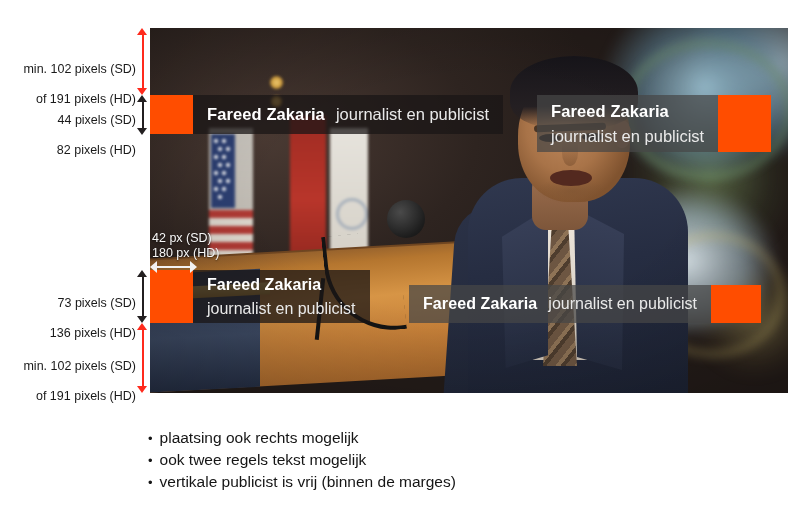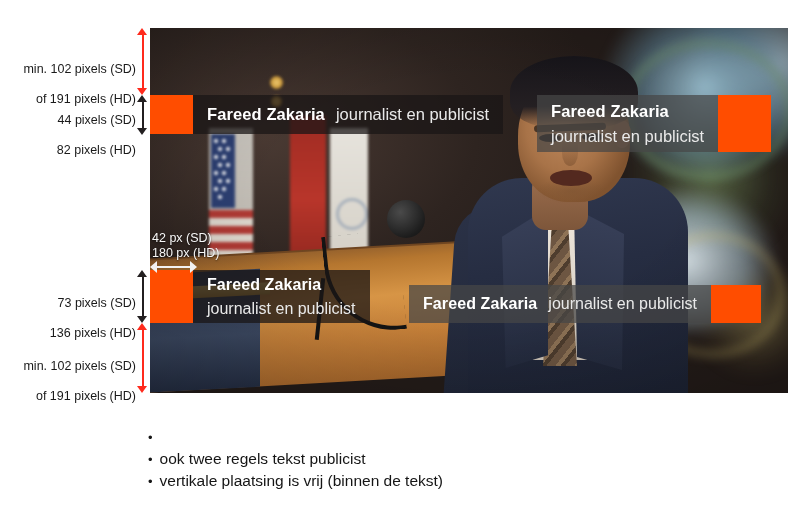--- a/index.html
+++ b/index.html
@@ -368,22 +368,23 @@
 </div>
 <div class="gauge red" style="left:136px;top:323px;height:70px;">
   <span class="head up"></span>
   <span class="shaft"></span>
   <span class="head dn"></span>
 </div>
 
 <div id="bullets">
   <div class="bl">
     <span class="dot">•</span>
+    <span>plaatsing ook rechts mogelijk</span>
   </div>
   <div class="bl">
     <span class="dot">•</span>
-    <span>ook twee regels tekst publicist</span>
+    <span>ook twee regels tekst mogelijk</span>
   </div>
   <div class="bl">
     <span class="dot">•</span>
-    <span>vertikale plaatsing is vrij (binnen de tekst)</span>
+    <span>vertikale publicist is vrij (binnen de marges)</span>
   </div>
 </div>
 
 </body></html>

